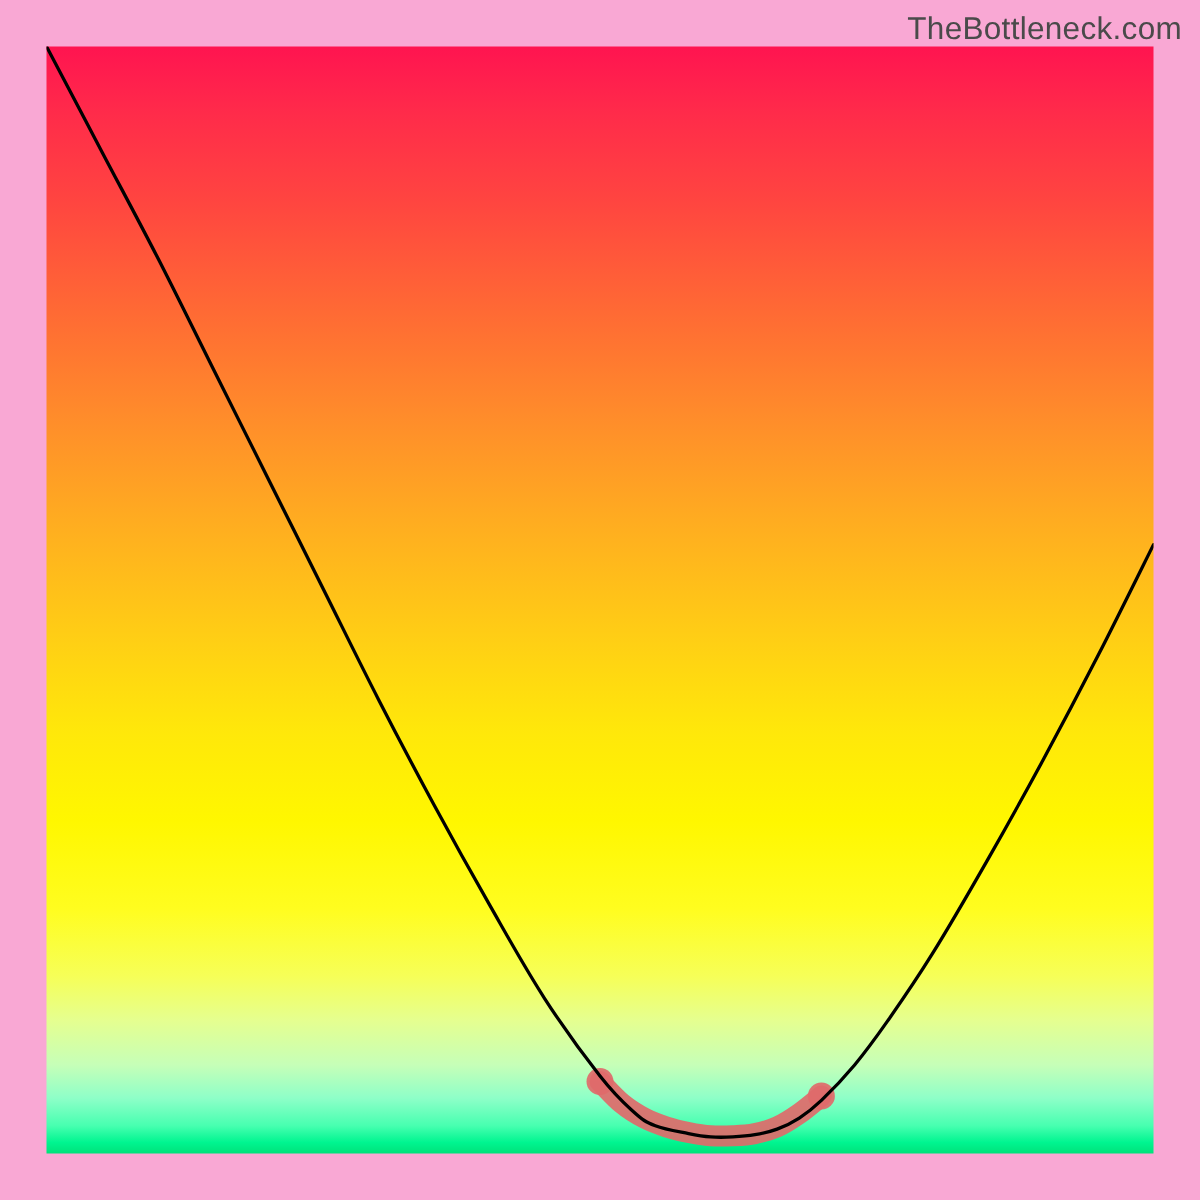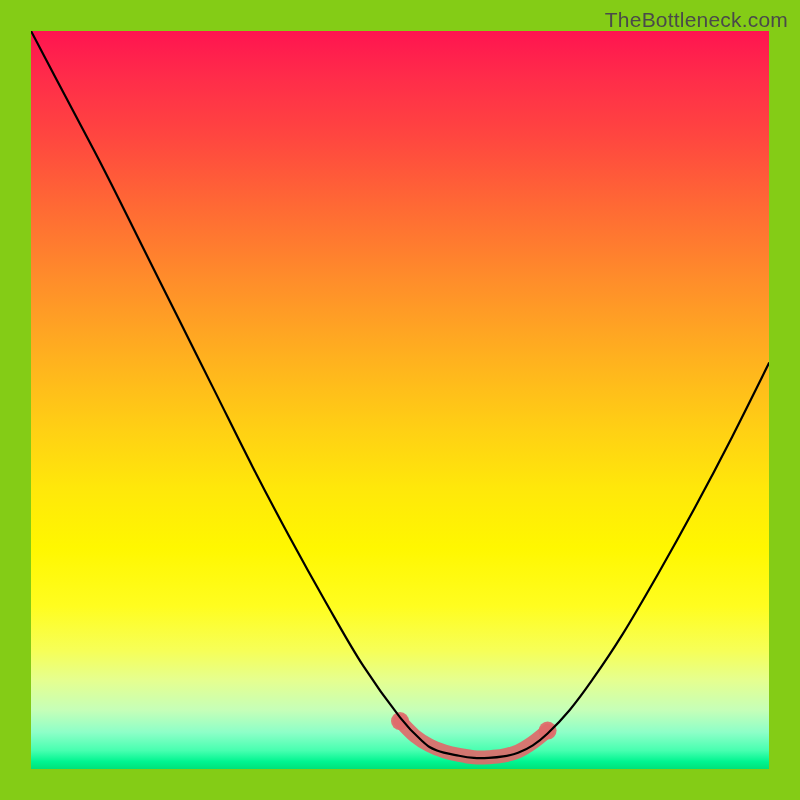--- a/index.html
+++ b/index.html
@@ -8,21 +8,21 @@
     width: 800px;
     height: 800px;
     overflow: hidden;
     background: #000;
     font-family: Arial, Helvetica, sans-serif;
   }
   .frame {
     position: relative;
     width: 800px;
     height: 800px;
-    background: #84cc16;
+    background: #f9a8d4;
   }
   .plot-area {
     position: absolute;
     left: 31px;
     top: 31px;
     width: 738px;
     height: 738px;
     
     background: linear-gradient(
       to bottom,

